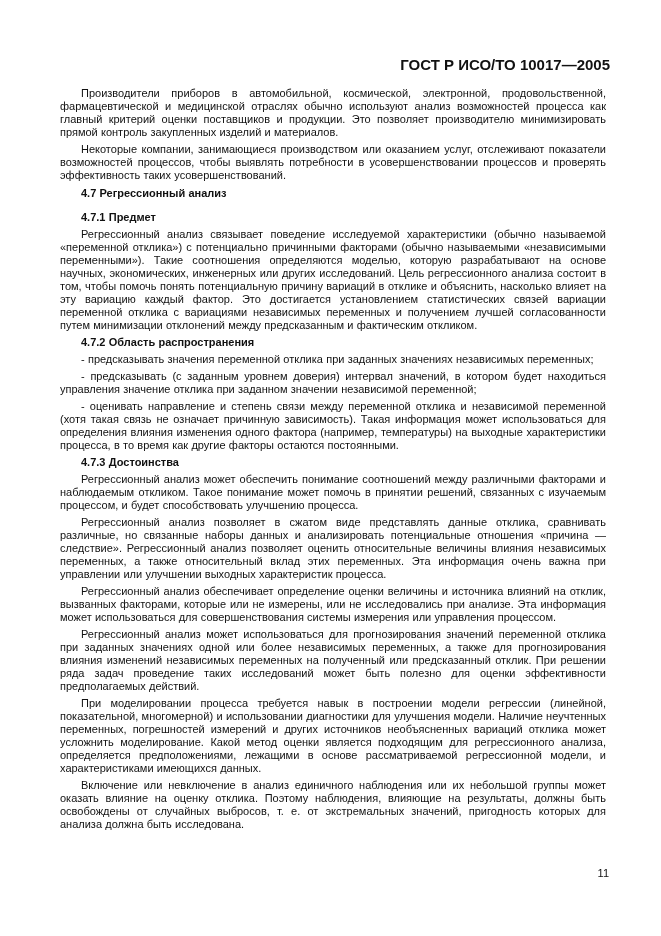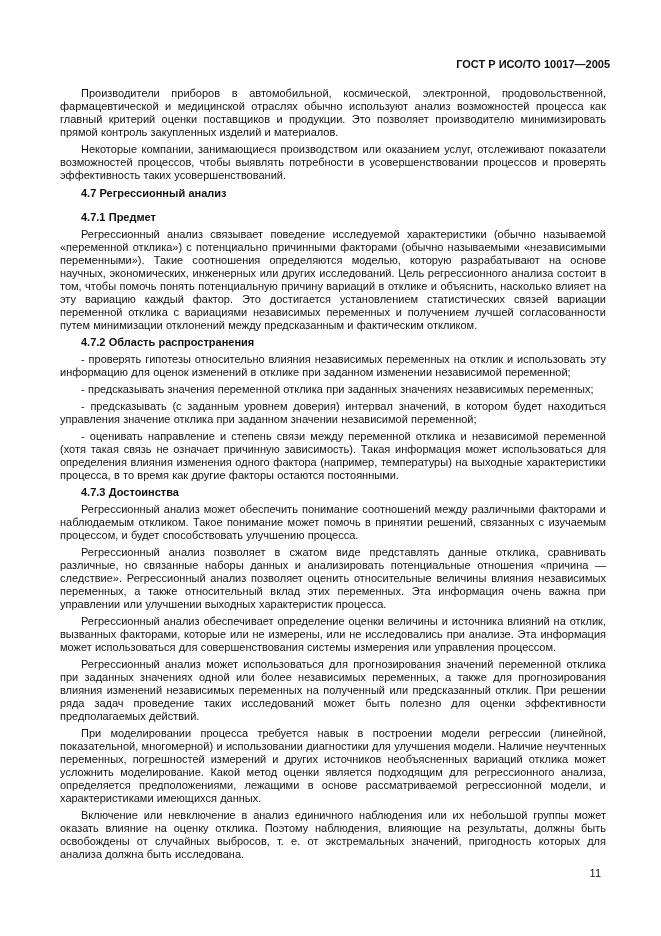--- a/index.html
+++ b/index.html
@@ -16,60 +16,59 @@
     padding: 58px 51px 0 56px;
     font-family: "Liberation Sans", sans-serif;
     font-size: 11px;
     line-height: 13px;
     color: #111111;
     overflow: hidden;
   }
   .running-header {
     text-align: right;
     font-weight: bold;
-    font-size: 11px;
+    font-size: 15px;
     margin-bottom: 16px;
   }
   .doc-body .block {
     margin: 4px;
     text-align: justify;
     text-indent: 21px;
     word-spacing: 0.2px;
   }
   .doc-body .heading1 {
     font-weight: bold;
     margin-top: 5px;
     margin-bottom: 11px;
   }
   .doc-body .heading2 {
     font-weight: bold;
   }
   .page-footer {
     position: absolute;
-    right: 60px;
+    right: 52px;
     bottom: 56px;
     font-size: 11px;
   }
 </style>
 </head>
 <body>
 
 <div class="page">
   <div class="running-header">
     <span>ГОСТ Р ИСО/ТО 10017—2005</span>
   </div>
 
   <div class="doc-body" id="doc-body">
       <p class="block paragraph">Производители приборов в автомобильной, космической, электронной, продовольственной, фармацевтической и медицинской отраслях обычно используют анализ возможностей процесса как главный критерий оценки поставщиков и продукции. Это позволяет производителю минимизировать прямой контроль закупленных изделий и материалов.</p>
       <p class="block paragraph">Некоторые компании, занимающиеся производством или оказанием услуг, отслеживают показатели возможностей процессов, чтобы выявлять потребности в усовершенствовании процессов и проверять эффективность таких усовершенствований.</p>
       <p class="block heading1">4.7 Регрессионный анализ</p>
       <p class="block heading2">4.7.1 Предмет</p>
       <p class="block paragraph">Регрессионный анализ связывает поведение исследуемой характеристики (обычно называемой «переменной отклика») с потенциально причинными факторами (обычно называемыми «независимыми переменными»). Такие соотношения определяются моделью, которую разрабатывают на основе научных, экономических, инженерных или других исследований. Цель регрессионного анализа состоит в том, чтобы помочь понять потенциальную причину вариаций в отклике и объяснить, насколько влияет на эту вариацию каждый фактор. Это достигается установлением статистических связей вариации переменной отклика с вариациями независимых переменных и получением лучшей согласованности путем минимизации отклонений между предсказанным и фактическим откликом.</p>
       <p class="block heading2">4.7.2 Область распространения</p>
-      <p class="block paragraph">- проверять гипотезы относительно влияния независимых переменных на отклик и использовать эту информацию для оценок изменений в отклике при заданном изменении независимой переменной;</p>
       <p class="block paragraph">- предсказывать значения переменной отклика при заданных значениях независимых переменных;</p>
       <p class="block paragraph">- предсказывать (с заданным уровнем доверия) интервал значений, в котором будет находиться управления значение отклика при заданном значении независимой переменной;</p>
       <p class="block paragraph">- оценивать направление и степень связи между переменной отклика и независимой переменной (хотя такая связь не означает причинную зависимость). Такая информация может использоваться для определения влияния изменения одного фактора (например, температуры) на выходные характеристики процесса, в то время как другие факторы остаются постоянными.</p>
       <p class="block heading2">4.7.3 Достоинства</p>
       <p class="block paragraph">Регрессионный анализ может обеспечить понимание соотношений между различными факторами и наблюдаемым откликом. Такое понимание может помочь в принятии решений, связанных с изучаемым процессом, и будет способствовать улучшению процесса.</p>
       <p class="block paragraph">Регрессионный анализ позволяет в сжатом виде представлять данные отклика, сравнивать различные, но связанные наборы данных и анализировать потенциальные отношения «причина — следствие». Регрессионный анализ позволяет оценить относительные величины влияния независимых переменных, а также относительный вклад этих переменных. Эта информация очень важна при управлении или улучшении выходных характеристик процесса.</p>
       <p class="block paragraph">Регрессионный анализ обеспечивает определение оценки величины и источника влияний на отклик, вызванных факторами, которые или не измерены, или не исследовались при анализе. Эта информация может использоваться для совершенствования системы измерения или управления процессом.</p>
       <p class="block paragraph">Регрессионный анализ может использоваться для прогнозирования значений переменной отклика при заданных значениях одной или более независимых переменных, а также для прогнозирования влияния изменений независимых переменных на полученный или предсказанный отклик. При решении ряда задач проведение таких исследований может быть полезно для оценки эффективности предполагаемых действий.</p>
       <p class="block paragraph">При моделировании процесса требуется навык в построении модели регрессии (линейной, показательной, многомерной) и использовании диагностики для улучшения модели. Наличие неучтенных переменных, погрешностей измерений и других источников необъясненных вариаций отклика может усложнить моделирование. Какой метод оценки является подходящим для регрессионного анализа, определяется предположениями, лежащими в основе рассматриваемой регрессионной модели, и характеристиками имеющихся данных.</p>
       <p class="block paragraph">Включение или невключение в анализ единичного наблюдения или их небольшой группы может оказать влияние на оценку отклика. Поэтому наблюдения, влияющие на результаты, должны быть освобождены от случайных выбросов, т. е. от экстремальных значений, пригодность которых для анализа должна быть исследована.</p>

